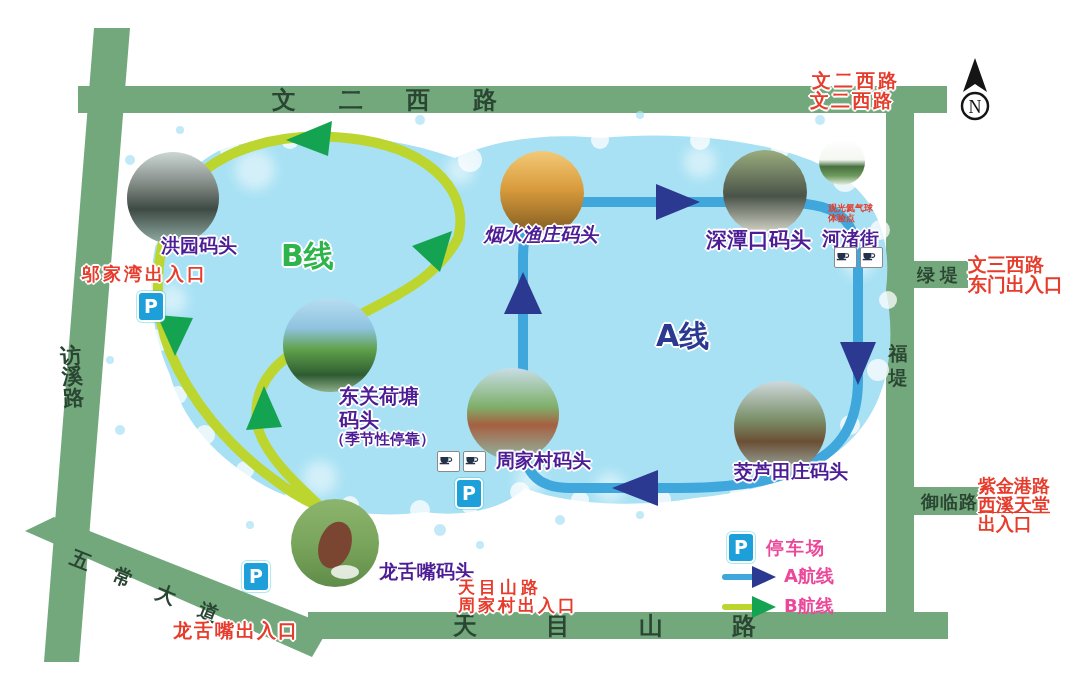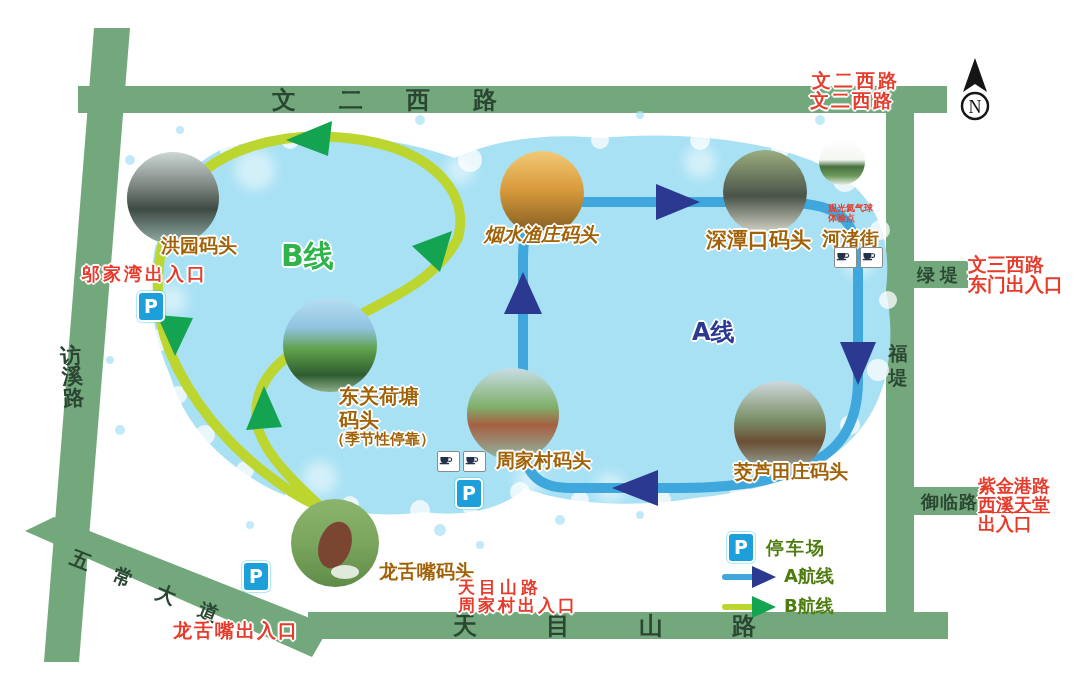--- a/index.html
+++ b/index.html
@@ -1,25 +1,25 @@
 <!DOCTYPE html>
 <html><head>
 <meta charset="utf-8">
 <style>
   html,body{margin:0;padding:0;background:#fff;}
   #stage{position:relative;width:1080px;height:693px;background:#fff;overflow:hidden;
          font-family:"DejaVu Sans","Liberation Sans",sans-serif;}
   #stage svg{position:absolute;left:0;top:0;}
   .lbl{position:absolute;font-weight:bold;white-space:nowrap;line-height:1.05;}
-  .green{color:#a16207;}
+  .green{color:#4c1d95;}
   .red{color:#E73B2B;}
   .dark{color:#2A4632;}
   .navy{color:#2B3990;}
   .bgreen{color:#2FB44B;}
-  .gray{color:#4d7c0f;}
+  .gray{color:#ec4899;}
   .ow{text-shadow:-2px 0 0 #fff,2px 0 0 #fff,0 -2px 0 #fff,0 2px 0 #fff,
       -1px -1px 0 #fff,1px -1px 0 #fff,-1px 1px 0 #fff,1px 1px 0 #fff,0 0 3px #fff;}
   .vert{writing-mode:vertical-rl;text-orientation:upright;}
   .p-icon{position:absolute;width:24px;height:27px;background:#1D9FD9;border:2px solid #fff;
           border-radius:5px;box-shadow:0 0 0 1px rgba(20,199,217,.35);color:#fff;font-weight:bold;
           font-size:19px;display:flex;align-items:center;justify-content:center;line-height:1;}
   .amen{position:absolute;width:21px;height:19px;background:#fff;border:1px solid #8a8a8a;
         border-radius:2px;display:flex;align-items:center;justify-content:center;}
 </style>
 </head>
@@ -201,21 +201,21 @@
 
 <div class="lbl dark" style="left:272px;top:88px;font-size:24px;letter-spacing:43px;">文二西路</div>
 <div class="lbl dark" style="left:453px;top:614px;font-size:24px;letter-spacing:69px;">天目山路</div>
 <div class="lbl dark vert" style="left:60px;top:326px;font-size:21px;letter-spacing:22px;transform:rotate(-4deg);">访溪路</div>
 <div class="lbl dark" style="left:75px;top:547px;font-size:20px;letter-spacing:26px;transform:rotate(22deg);transform-origin:left top;">五常大道</div>
 <div class="lbl dark" style="left:917px;top:266px;font-size:18px;letter-spacing:5px;">绿堤</div>
 <div class="lbl dark vert" style="left:888px;top:327px;font-size:19px;letter-spacing:26px;">福堤</div>
 <div class="lbl dark" style="left:921px;top:493px;font-size:18px;letter-spacing:1px;">御临路</div>
 
 <div class="lbl bgreen ow" style="left:281px;top:240px;font-size:30px;">B线</div>
-<div class="lbl navy ow" style="left:656px;top:320px;font-size:24px;margin-left:36px;">A线</div>
+<div class="lbl navy ow" style="left:656px;top:320px;font-size:30px;">A线</div>
 
 <div class="lbl green ow" style="left:161px;top:236px;font-size:19px;">洪园码头</div>
 <div class="lbl green ow" style="left:484px;top:225px;font-size:19px;font-style:italic;">烟水渔庄码头</div>
 <div class="lbl green ow" style="left:706px;top:229px;font-size:21px;">深潭口码头</div>
 <div class="lbl green ow" style="left:822px;top:229px;font-size:19px;">河渚街</div>
 <div class="lbl green ow" style="left:339px;top:386px;font-size:20px;">东关荷塘</div>
 <div class="lbl green ow" style="left:339px;top:410px;font-size:20px;">码头</div>
 <div class="lbl green ow" style="left:330px;top:432px;font-size:15px;">（季节性停靠）</div>
 <div class="lbl green ow" style="left:496px;top:451px;font-size:19px;">周家村码头</div>
 <div class="lbl green ow" style="left:734px;top:462px;font-size:19px;">茭芦田庄码头</div>

